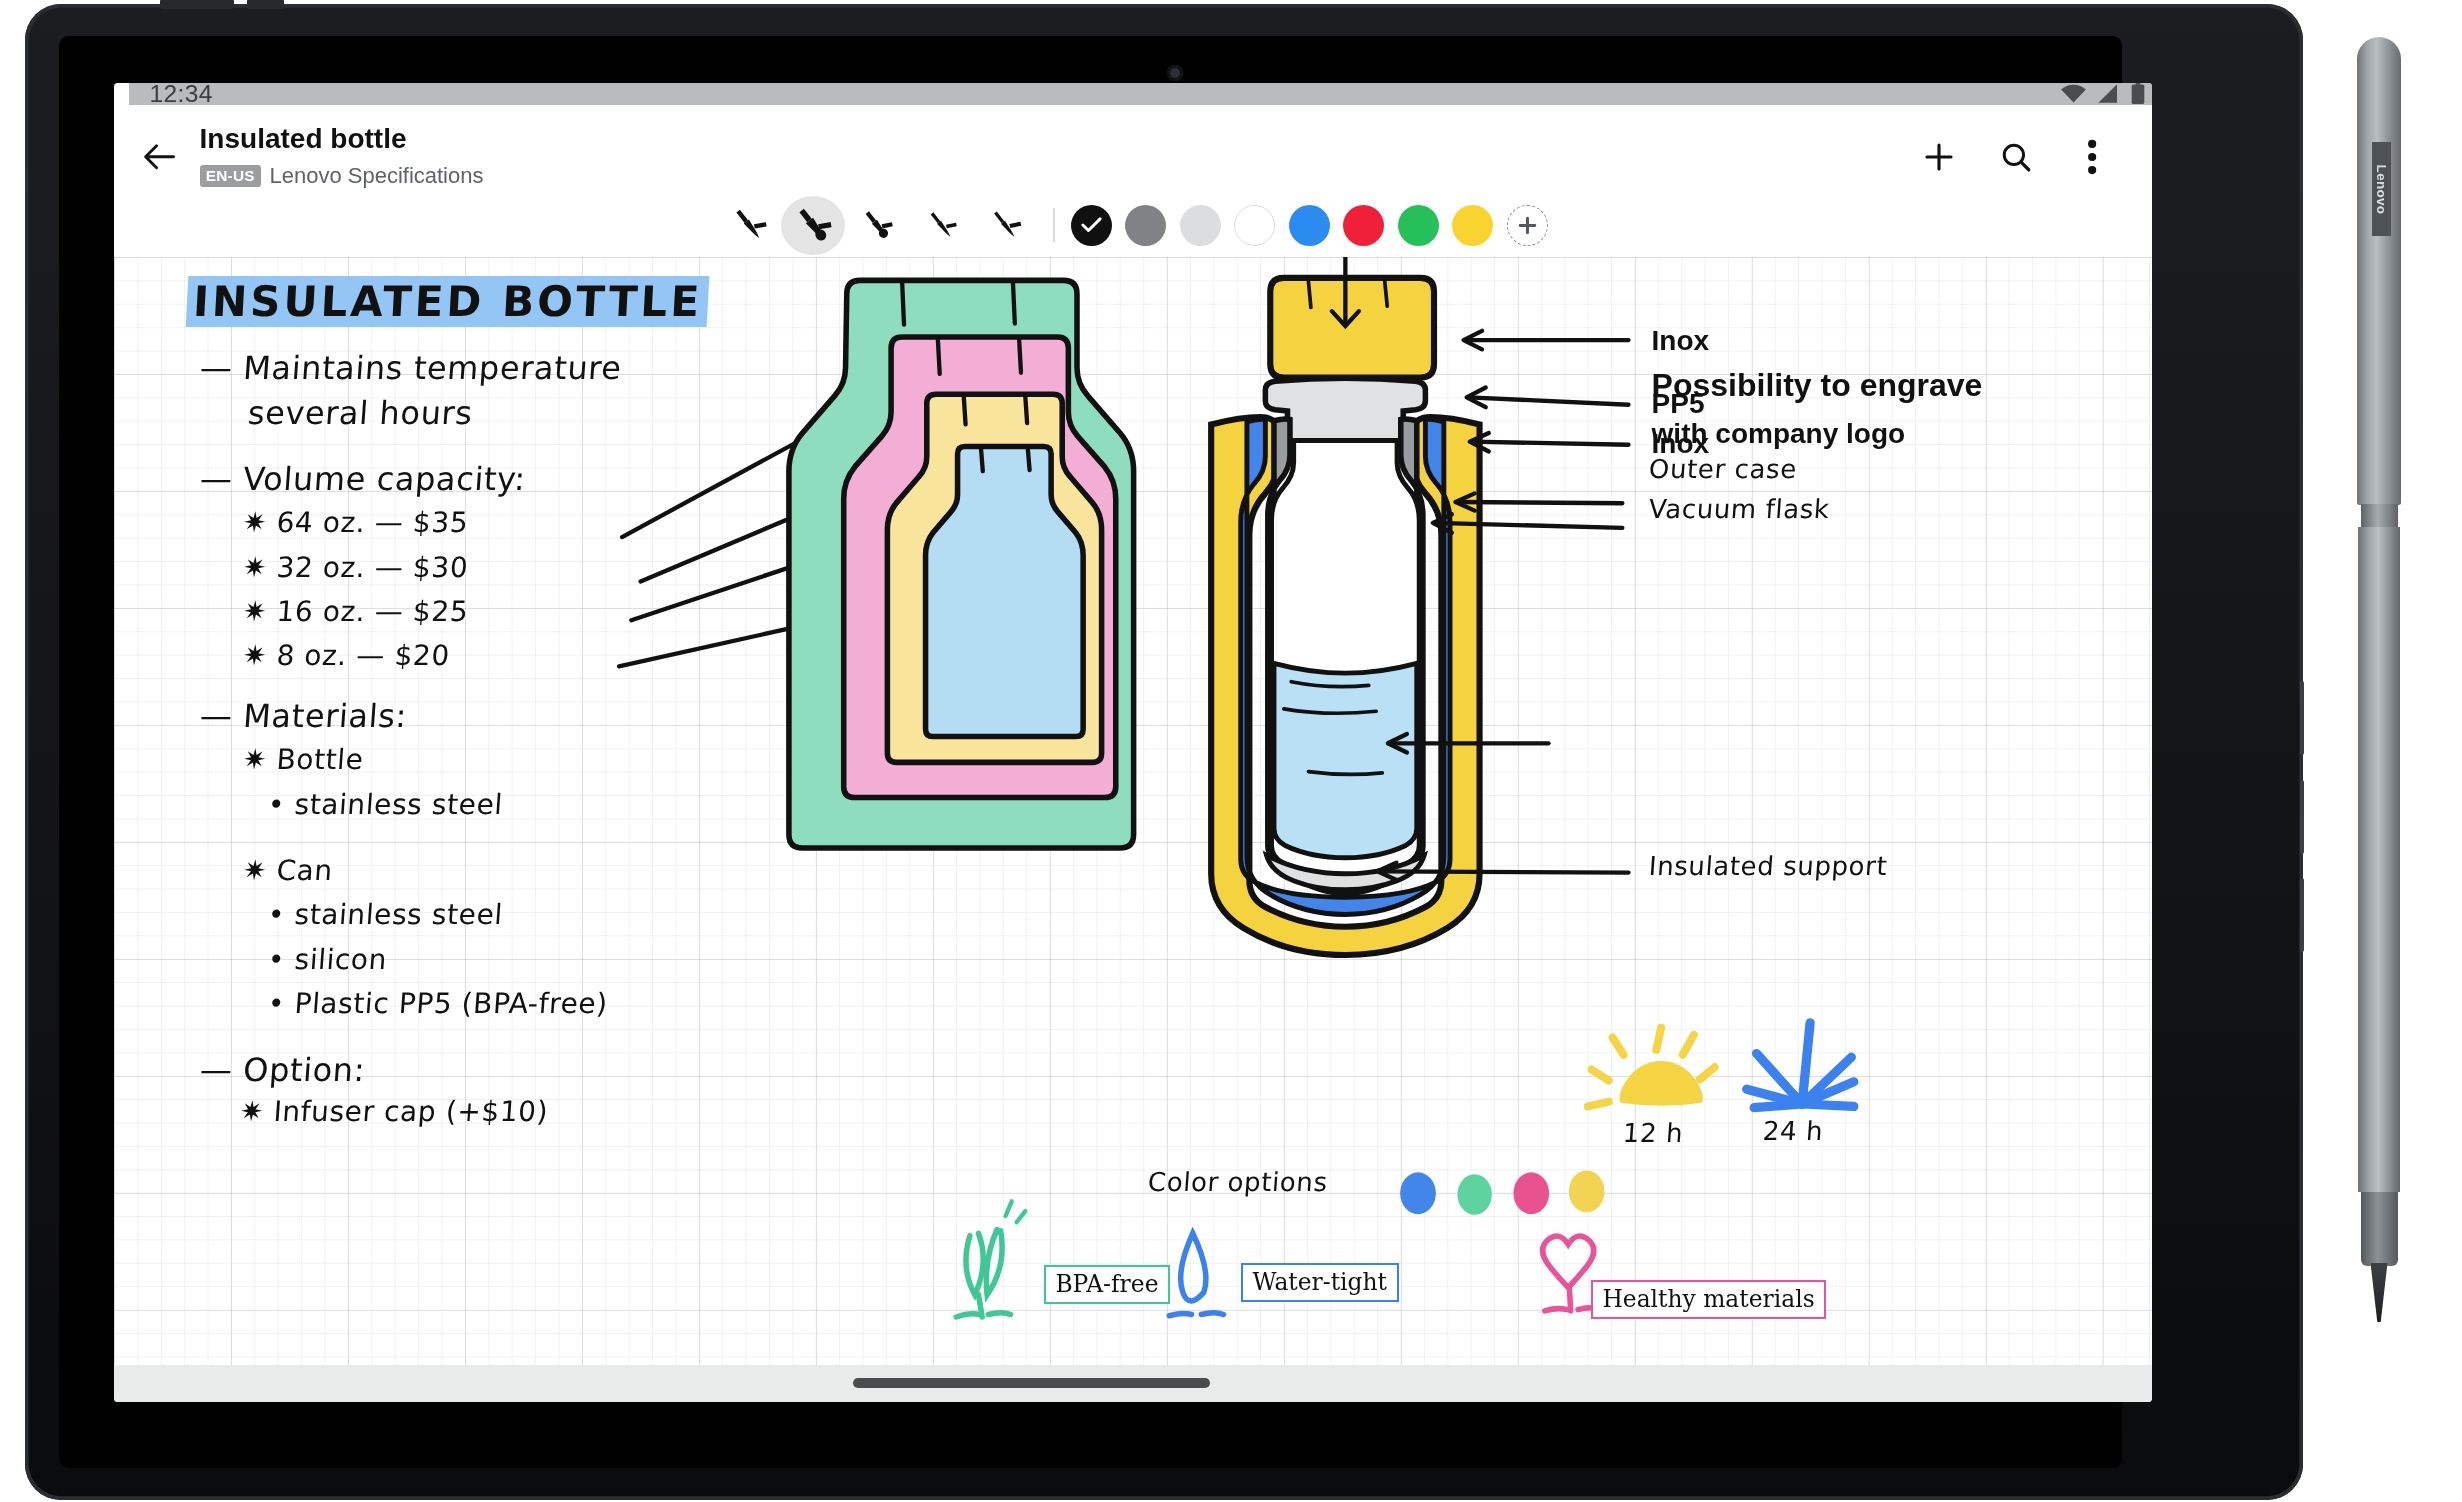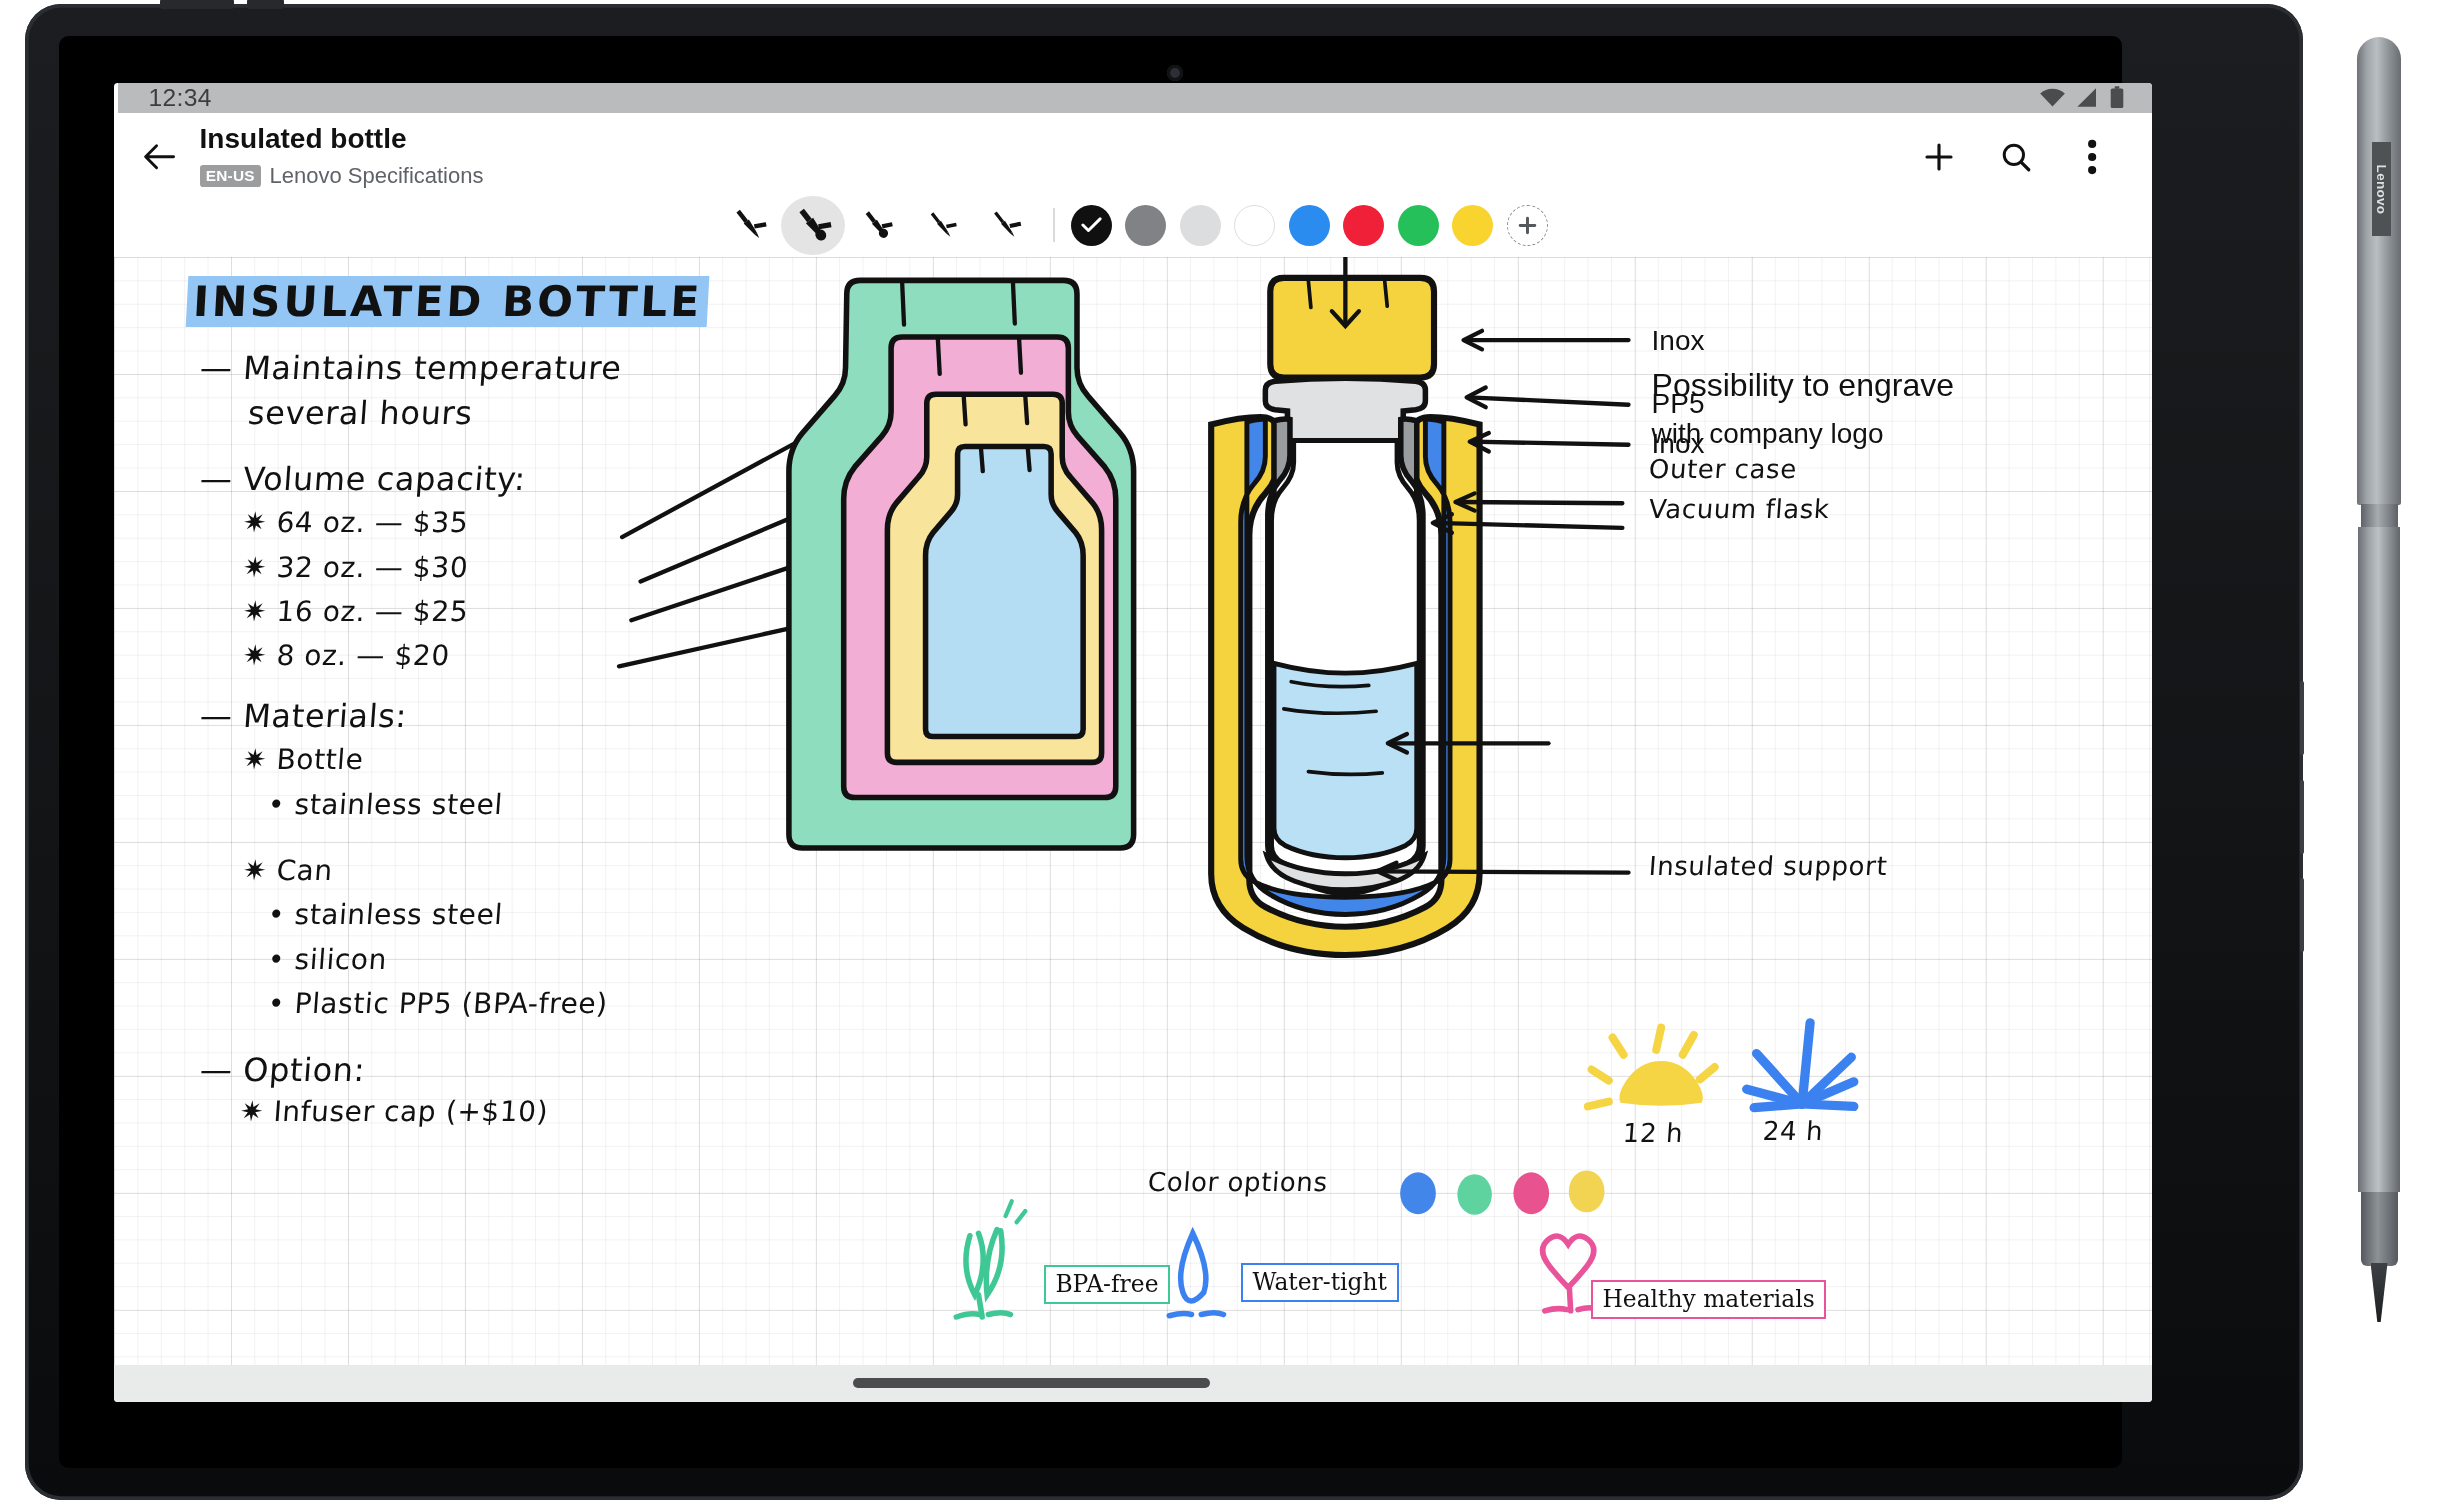--- a/index.html
+++ b/index.html
@@ -36,23 +36,23 @@
   .side-nub.s2 { top:776px; height:74px; }
   .side-nub.s3 { top:874px; height:74px; }
 
   
   .screen {
     position:absolute; left:89px; top:79px; width:2038px; height:1319px;
     background:#fff; overflow:hidden; border-radius:3.7px;
   }
   
   .statusbar {
-    position:absolute; left:4px; top:0; width:100%; height:30px;
+    position:absolute; left:15px; top:0; width:100%; height:22px;
     background:#b9bbbd; display:flex; align-items:center;
-    padding: 0 31px;
+    padding: 0 21px;
   }
   .clock { font-size:24.6px; color:#3b3d3f; letter-spacing:0.3px; }
   .sysicons { margin-left:auto; display:flex; align-items:center; gap:9.8px; }
 
   
   .appbar {
     position:absolute; left:0; top:38px; width:100%; height:73px;
     background:#fff; display:flex; align-items:center; padding:0 26px;
   }
   .back-arrow { width:38px; height:38px; display:flex; align-items:center; justify-content:center; cursor:pointer; }
@@ -110,21 +110,21 @@
 
   
   .hw { position:absolute; font-family:"DejaVu Sans", sans-serif; color:#111; white-space:nowrap; }
   .hw-title {
     font-size:42px; letter-spacing:3.1px; font-weight:600;
     background:#94c6f5; padding:1.2px 6.2px; transform: skewX(-3deg);
   }
   .hw-l { font-size:32px; letter-spacing:0.6px; transform: skewX(-4deg); }
   .hw-s { font-size:28px; letter-spacing:0.6px; transform: skewX(-4deg); }
   .hw-xs { font-size:26px; letter-spacing:0.6px; transform: skewX(-4deg); }
-  .typed { position:absolute; font-family:"Liberation Sans", sans-serif; color:#111; font-weight:normal; white-space:nowrap; }
+  .typed { position:absolute; font-family:"Liberation Sans", sans-serif; color:#111; font-weight:bold; white-space:nowrap; }
 
   .badge {
     position:absolute; border:2.5px solid #000; background:#fff;
     font-family:"DejaVu Serif", serif; font-weight:normal; color:#111;
     padding:3.7px 9.8px; font-size:23.4px; white-space:nowrap;
   }
 
   
   .stylus { position:absolute; left:2352px; top:37px; width:54px; height:1280px; }
   .stylus-top {

